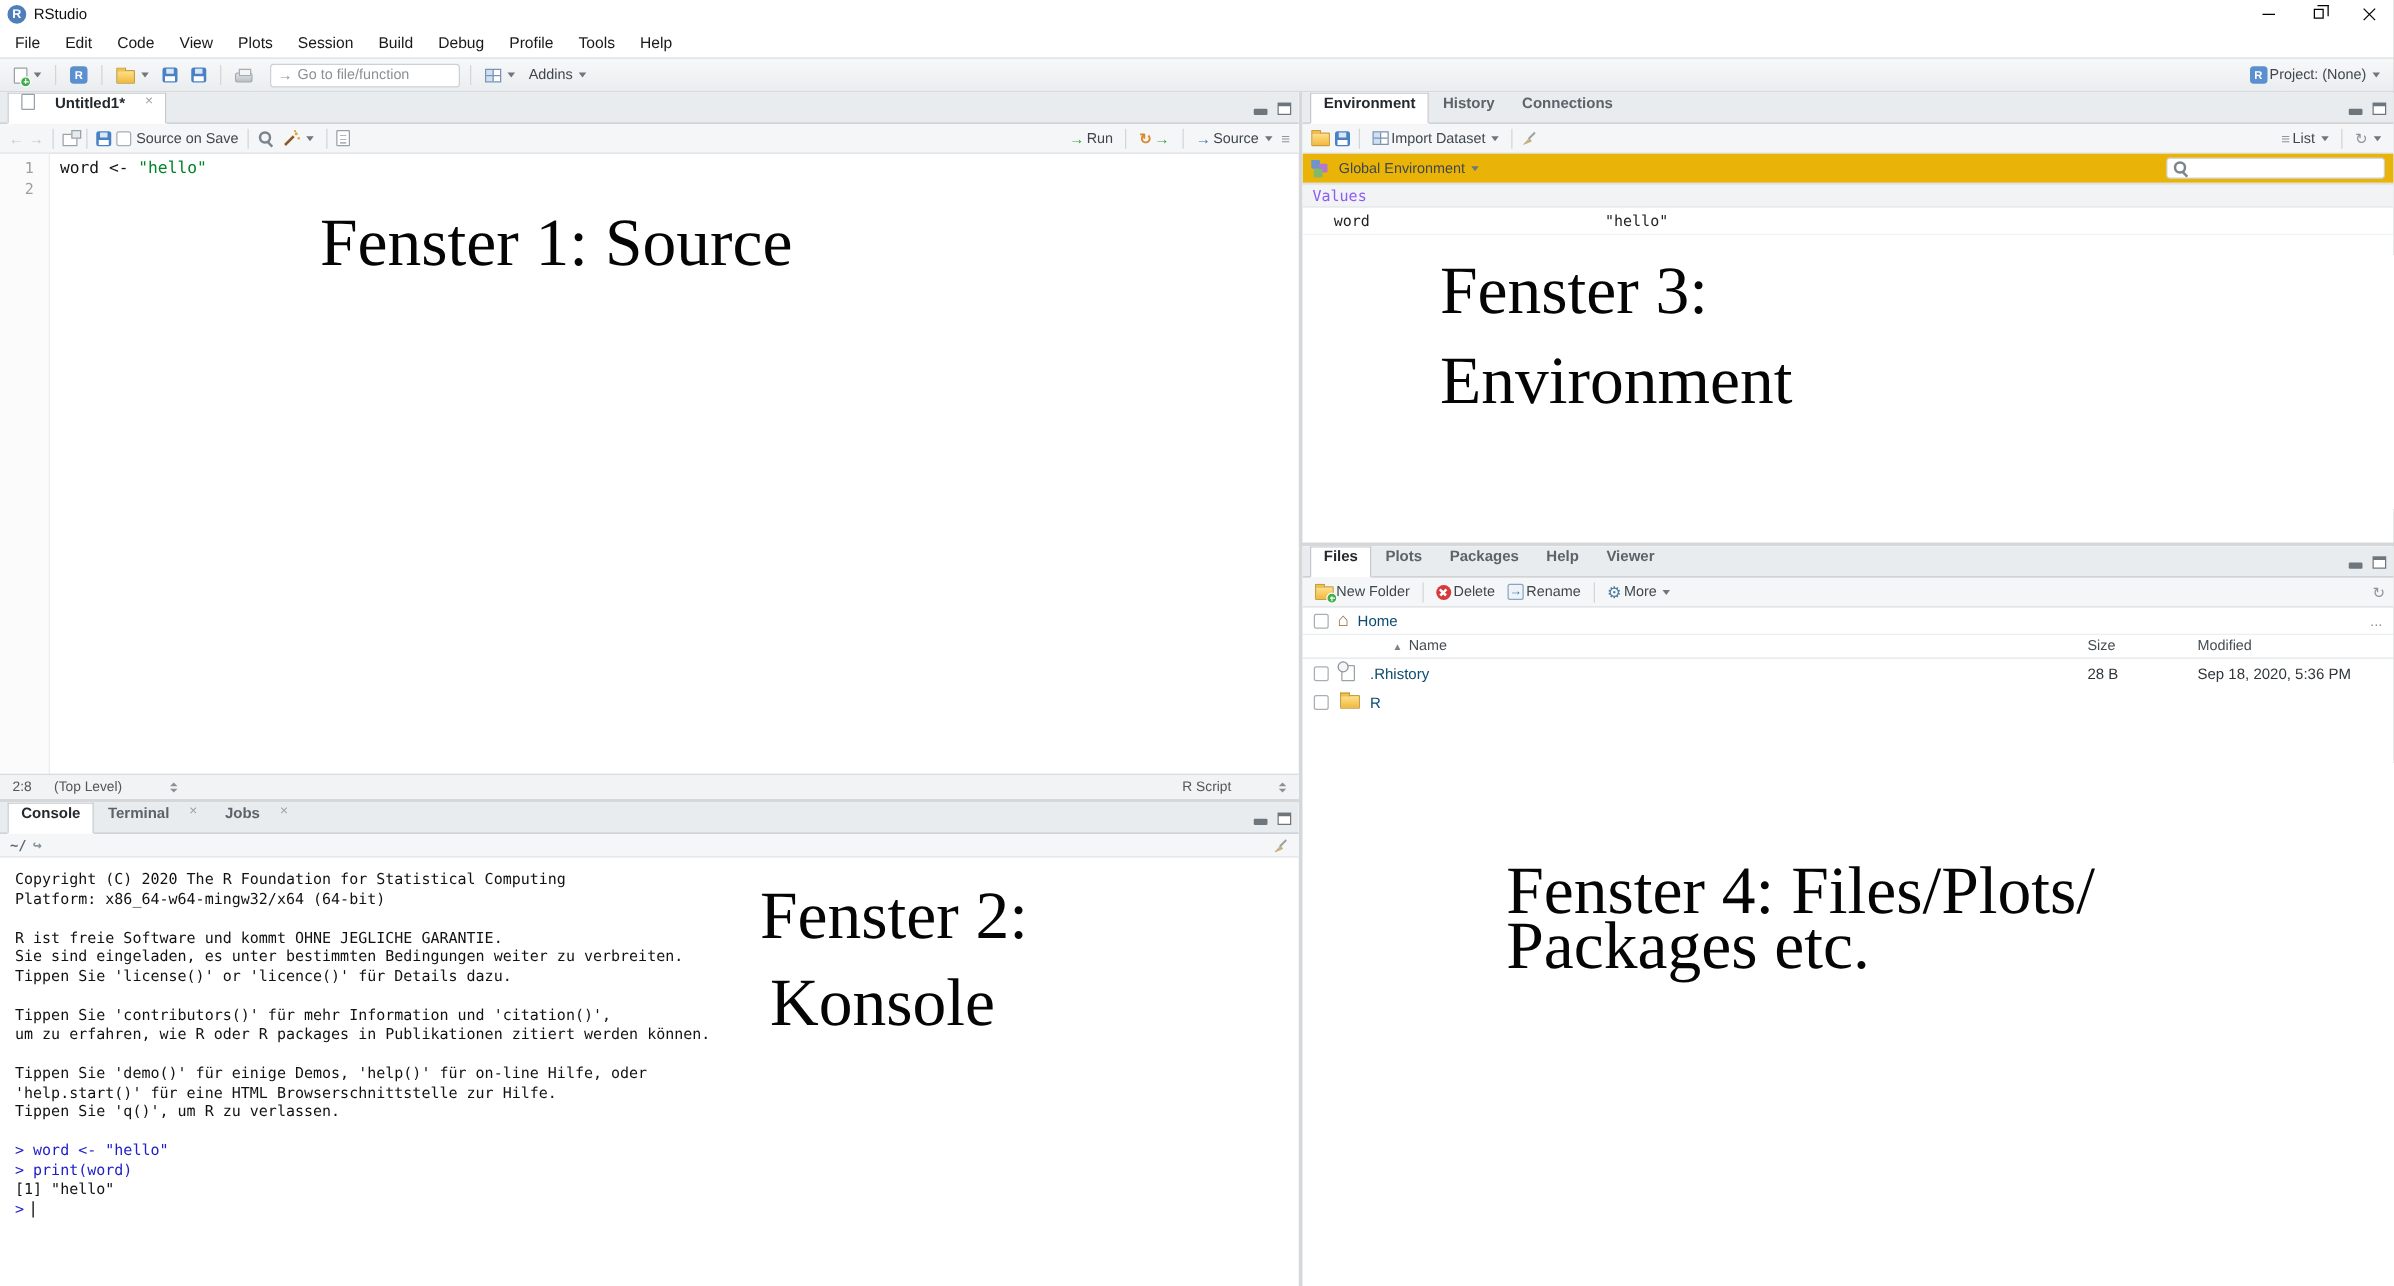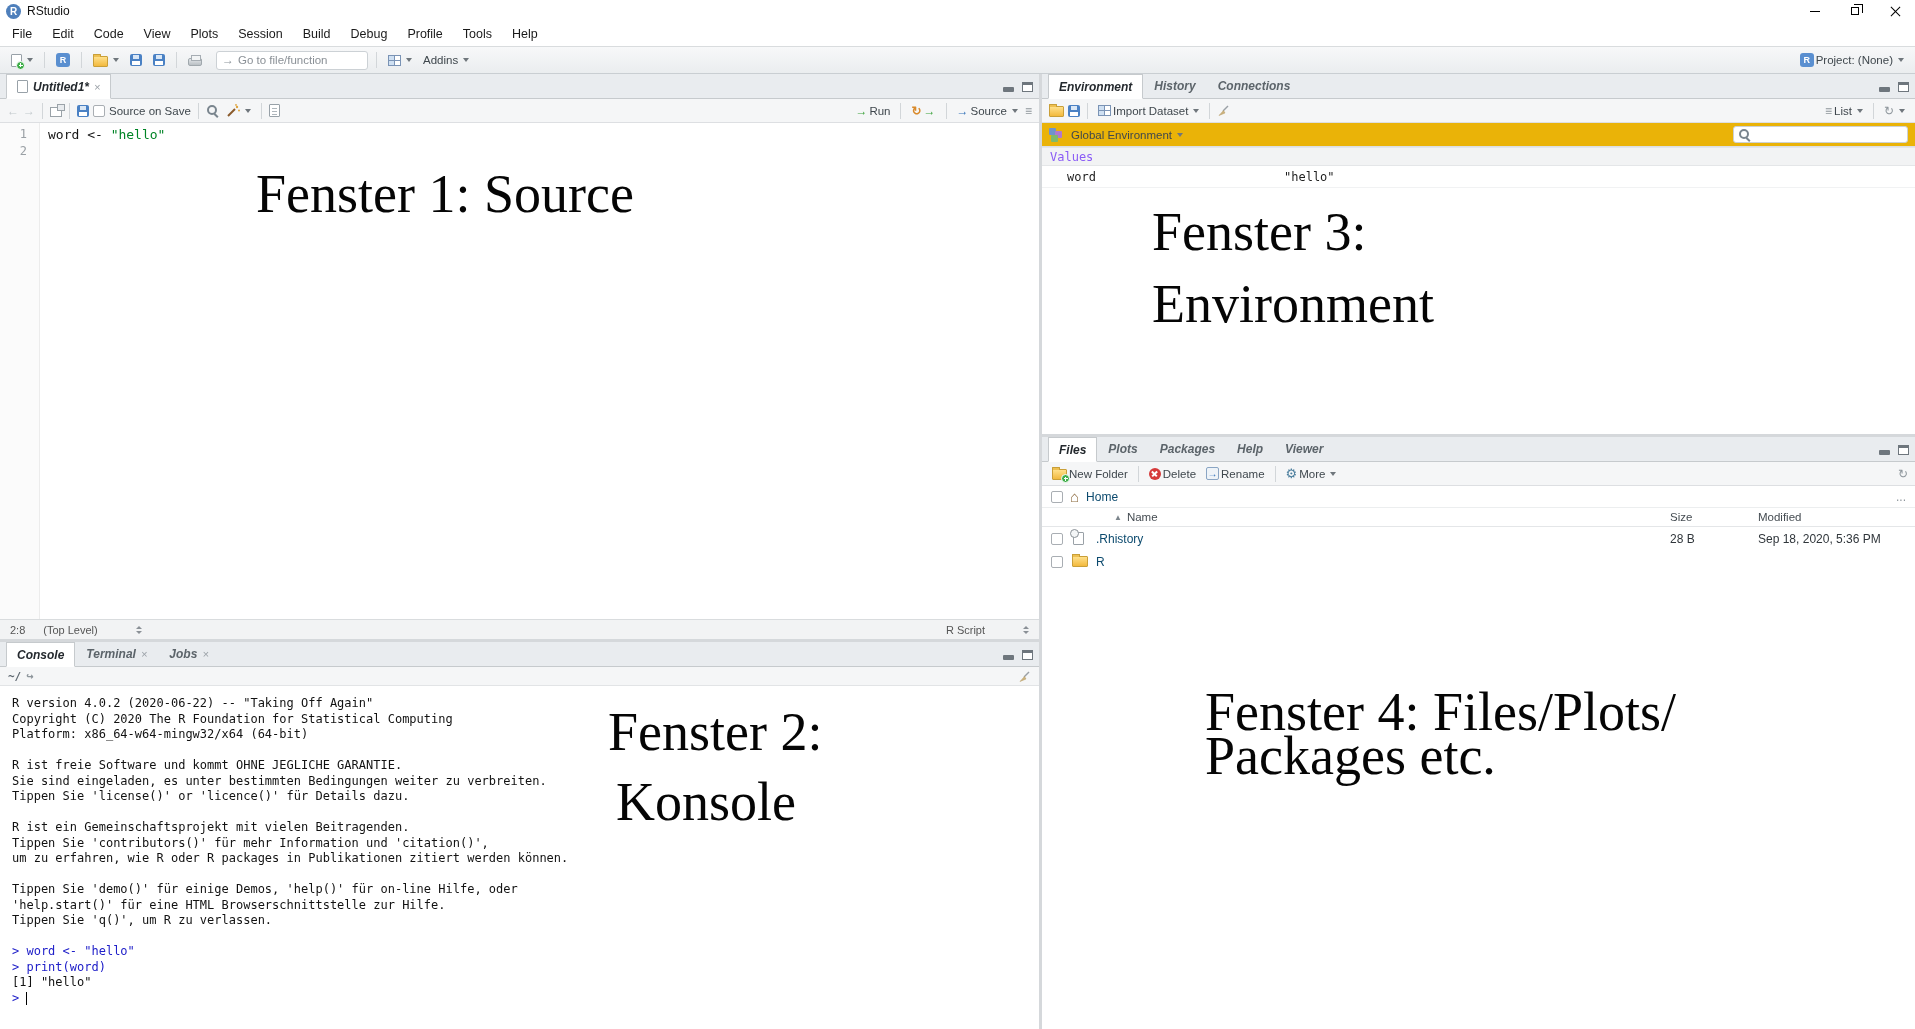--- a/index.html
+++ b/index.html
@@ -98,22 +98,22 @@
   
   .main { display:flex; height:955px; background:#d5d8db; gap:3px; }
   .col { display:flex; flex-direction:column; gap:3px; }
   .col.left { width:1039px; } .col.right { width:873px; }
   .pane { background:#fff; display:flex; flex-direction:column; overflow:hidden; }
   .pane.src { height:565px; } .pane.con { height:387px; }
   .pane.env { height:360px; } .pane.fil { height:592px; }
 
   .tabbar { height:25px; background:#e9ecef; border-bottom:1px solid #c6cacd; display:flex;
         align-items:stretch; padding-left:6px; position:relative; font-size:12px; }
-  .tab { display:flex; align-items:center; gap:5px; padding:0 10px; color:#5c646a; font-weight:bold;
-        border:1px solid transparent;font-style:italic; }
+  .tab { display:flex; align-items:flex-start; gap:16px; padding:0 10px; color:#5c646a; font-weight:bold;
+        border:1px solid transparent; }
   .tab.active { background:#fff; color:#24292e; border-color:#c6cacd; border-bottom-color:#fff;
         margin-bottom:-1px; }
   .tabx { color:#9aa1a7; font-weight:normal; font-size:11px; }
   .paneRight { position:absolute; right:6px; top:0; height:25px; display:flex; gap:8px; align-items:center; }
 
   .panetoolbar { height:24px; background:#f5f6f7; border-bottom:1px solid #dddfe2; display:flex;
         align-items:center; padding:0 7px; gap:4px; font-size:11.5px; color:#3f474d; }
 
   
   .editor { flex:1; display:flex; font-family:"DejaVu Sans Mono", monospace; font-size:13px; }
@@ -354,29 +354,27 @@
           <span>~/</span>
           <span class="glyph gray">↪</span>
           <span class="spacer"></span>
           <svg class="i" width="13" height="13">
               <line x1="11" y1="2" x2="6" y2="7" stroke="#9aa0a6" stroke-width="1.5"></line>
               <path d="M6.5 6.5 L2 11.5 L8 9 Z" fill="#cdb27e" stroke="#b49a63" stroke-width="0.5"></path>
             </svg>
         </div>
         <div class="conout">
           <div id="console-lines">
-              <div class="c-line out">R version 4.0.2 (2020-06-22) -- "Taking Off Again"</div>
               <div class="c-line out">Copyright (C) 2020 The R Foundation for Statistical Computing</div>
               <div class="c-line out">Platform: x86_64-w64-mingw32/x64 (64-bit)</div>
               <div class="c-line out">&nbsp;</div>
               <div class="c-line out">R ist freie Software und kommt OHNE JEGLICHE GARANTIE.</div>
               <div class="c-line out">Sie sind eingeladen, es unter bestimmten Bedingungen weiter zu verbreiten.</div>
               <div class="c-line out">Tippen Sie 'license()' or 'licence()' für Details dazu.</div>
               <div class="c-line out">&nbsp;</div>
-              <div class="c-line out">R ist ein Gemeinschaftsprojekt mit vielen Beitragenden.</div>
               <div class="c-line out">Tippen Sie 'contributors()' für mehr Information und 'citation()',</div>
               <div class="c-line out">um zu erfahren, wie R oder R packages in Publikationen zitiert werden können.</div>
               <div class="c-line out">&nbsp;</div>
               <div class="c-line out">Tippen Sie 'demo()' für einige Demos, 'help()' für on-line Hilfe, oder</div>
               <div class="c-line out">'help.start()' für eine HTML Browserschnittstelle zur Hilfe.</div>
               <div class="c-line out">Tippen Sie 'q()', um R zu verlassen.</div>
               <div class="c-line out">&nbsp;</div>
               <div class="c-line in">&gt; word &lt;- "hello"</div>
               <div class="c-line in">&gt; print(word)</div>
               <div class="c-line out">[1] "hello"</div>

